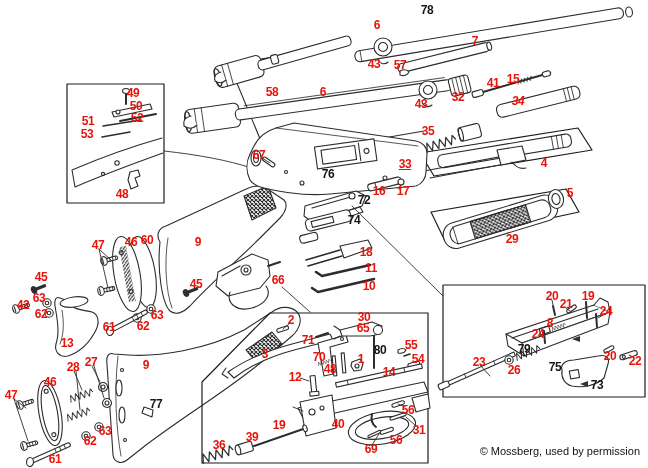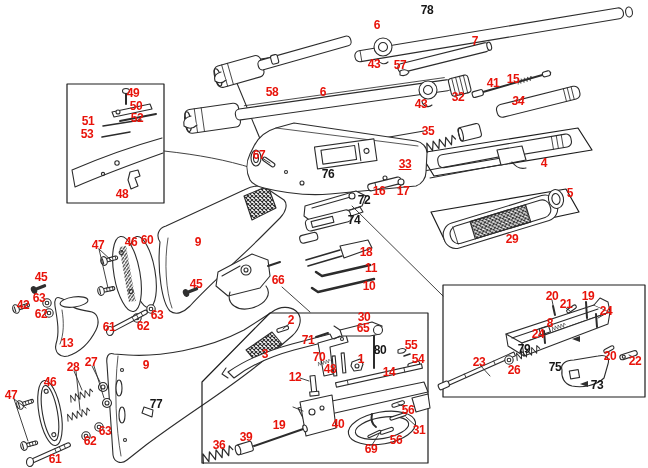--- a/index.html
+++ b/index.html
@@ -516,35 +516,36 @@
       <span class="callout red" style="left: 319px; top: 357px;">70</span>
       <span class="callout black" style="left: 380px; top: 350px;">80</span>
       <span class="callout red" style="left: 411px; top: 345px;">55</span>
       <span class="callout red" style="left: 361px; top: 359px;">1</span>
       <span class="callout red" style="left: 418px; top: 359px;">54</span>
       <span class="callout red" style="left: 330px; top: 369px;">48</span>
       <span class="callout red" style="left: 389px; top: 372px;">14</span>
       <span class="callout red" style="left: 295px; top: 377px;">12</span>
       <span class="callout red" style="left: 290px; top: 424px; margin-left: 48px;">40</span>
       <span class="callout red" style="left: 279px; top: 425px;">19</span>
-      <span class="callout red" style="left: 246px; top: 437px;">39</span>
+      <span class="callout red" style="left: 252px; top: 437px;">39</span>
       <span class="callout red" style="left: 219px; top: 445px;">36</span>
       <span class="callout red" style="left: 408px; top: 410px;">56</span>
       <span class="callout red" style="left: 419px; top: 430px;">31</span>
       <span class="callout red" style="left: 396px; top: 440px;">56</span>
       <span class="callout red" style="left: 371px; top: 449px;">69</span>
       <span class="callout red" style="left: 552px; top: 296px;">20</span>
       <span class="callout red" style="left: 566px; top: 304px;">21</span>
       <span class="callout red" style="left: 588px; top: 296px;">19</span>
       <span class="callout red" style="left: 606px; top: 311px;">24</span>
       <span class="callout red" style="left: 550px; top: 323px;">8</span>
       <span class="callout red" style="left: 538px; top: 334px;">24</span>
       <span class="callout black" style="left: 524px; top: 349px;">79</span>
       <span class="callout red" style="left: 479px; top: 362px;">23</span>
       <span class="callout red" style="left: 514px; top: 370px;">26</span>
       <span class="callout black" style="left: 555px; top: 367px;">75</span>
       <span class="callout red" style="left: 610px; top: 356px;">20</span>
       <span class="callout red" style="left: 635px; top: 361px;">22</span>
       <span class="callout black" style="left: 597px; top: 385px;">73</span>
     </div>
 
+<div class="copyright">© Mossberg, used by permission</div>
 
 </div>
 
 </body></html>

